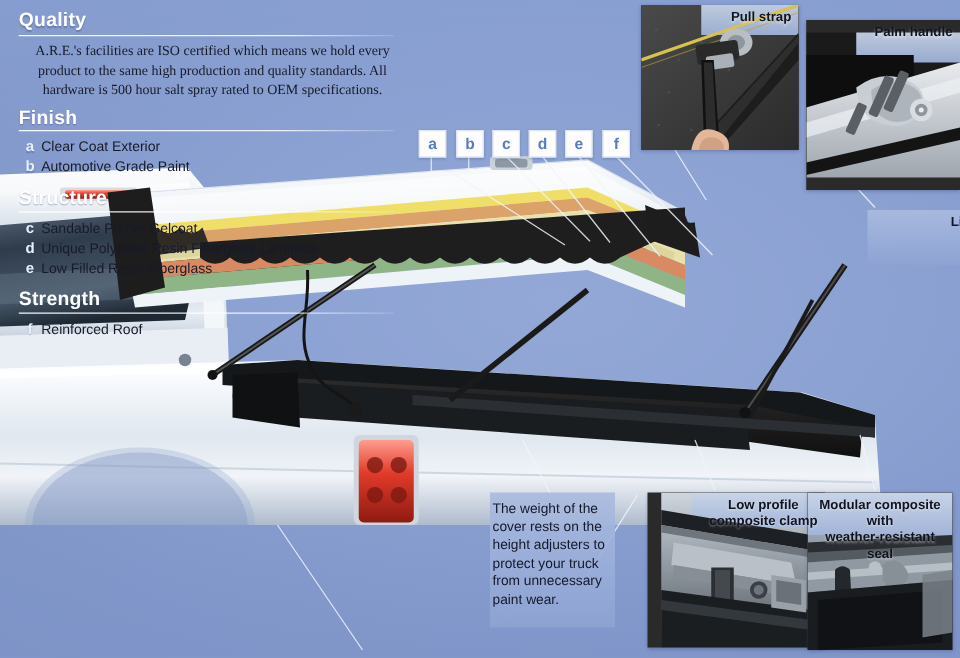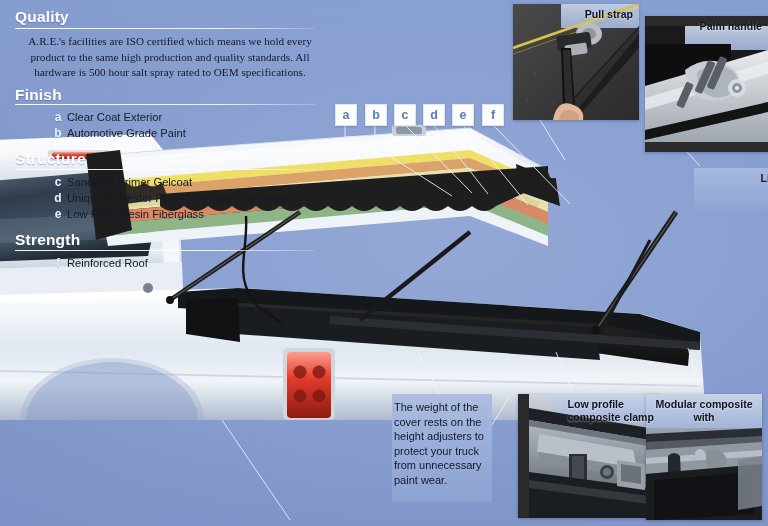--- a/index.html
+++ b/index.html
@@ -17,39 +17,39 @@
   .wash{position:absolute;inset:0;pointer-events:none;
     background:linear-gradient(180deg, rgba(140,163,214,.55) 0%, rgba(129,151,202,0) 28%, rgba(120,142,196,0) 70%, rgba(126,147,199,.45) 100%);}
 
   
   .panel{position:absolute;left:0;top:0;width:340px;height:290px;text-align:center;}
   .hd{position:absolute;left:15px;color:#ffffff;font-size:15.5px;font-weight:600;letter-spacing:.2px;
       text-shadow:0 1px 1px rgba(40,60,110,.35);}
   .rule{position:absolute;left:15px;width:300px;height:1px;
       background:linear-gradient(90deg,rgba(255,255,255,.95) 0%,rgba(255,255,255,.85) 70%,rgba(255,255,255,.15) 100%);}
   .para{position:absolute;left:15px;width:310px;color:#171a28;font-size:11.2px;line-height:15.6px;font-family:Liberation Serif, serif;}
-  .li{position:absolute;left:15px;font-size:11.2px;color:#171a28;line-height:14px;white-space:nowrap;margin-left:34px;}
+  .li{position:absolute;left:15px;font-size:11.2px;color:#171a28;line-height:14px;white-space:nowrap;}
   .li .mk{display:inline-block;width:18px;color:#e9eefb;font-weight:600;font-size:12px;
       text-shadow:0 1px 1px rgba(40,60,110,.3);}
 
   
   #truck{position:absolute;left:0;top:120px;width:768px;height:300px;}
 
   
   .lbox{position:absolute;width:20px;height:20px;background:#fdfdfd;
         border:1px solid #dfe6f3;
         display:flex;align-items:center;justify-content:center;
         color:#5a7bbd;font-size:12.5px;font-weight:600;
         box-shadow:0 1px 2px rgba(35,55,105,.25);}
 
   
   .photo{position:absolute;overflow:hidden;background:#2a2a2a;
          box-shadow:0 1px 3px rgba(30,48,94,.35);}
   .photo .cap{position:absolute;right:6px;top:4px;color:#101420;font-size:10.6px;
-         font-weight:600;line-height:13px;text-align:left;z-index:6;
+         font-weight:600;line-height:13px;text-align:center;z-index:6;
          text-shadow:0 1px 2px rgba(255,255,255,.5);}
   .cap-out{position:absolute;color:#131726;font-size:10.6px;font-weight:600;line-height:13px;z-index:6;margin-left:48px;}
 
   
   .softpanel{position:absolute;background:linear-gradient(180deg,#aabbdf 0%,#9aaeda 55%,#8ea3d2 100%);
       opacity:.92;}
 
   .txtbox{position:absolute;color:#14182a;font-size:11px;line-height:14.5px;}
 
   .leader{position:absolute;stroke:#f2f5fb;stroke-width:1;fill:none;opacity:.85;}
@@ -498,16 +498,17 @@
       <path d="M60,58 q10,-8 18,2 q6,8 -2,14 q-10,6 -16,-4 Z" fill="#878f97"></path>
       <circle cx="54" cy="60" r="5" fill="#b9c0c7"></circle>
 
       <path d="M0,80 L116,70 L116,126 L0,126 Z" fill="#1a1d20"></path>
       <path d="M8,86 L108,78 L108,120 L8,126 Z" fill="#101215"></path>
 
       <path d="M92,66 L116,62 L116,112 L92,116 Z" fill="#7b838b" opacity="0.85"></path>
     </svg>
     <div class="cap" style="left:6px;right:6px;text-align:center">
       <div>Modular composite with</div>
+      <div>weather-resistant seal</div>
     </div>
   </div>
 
 </div>
 
 </body></html>

